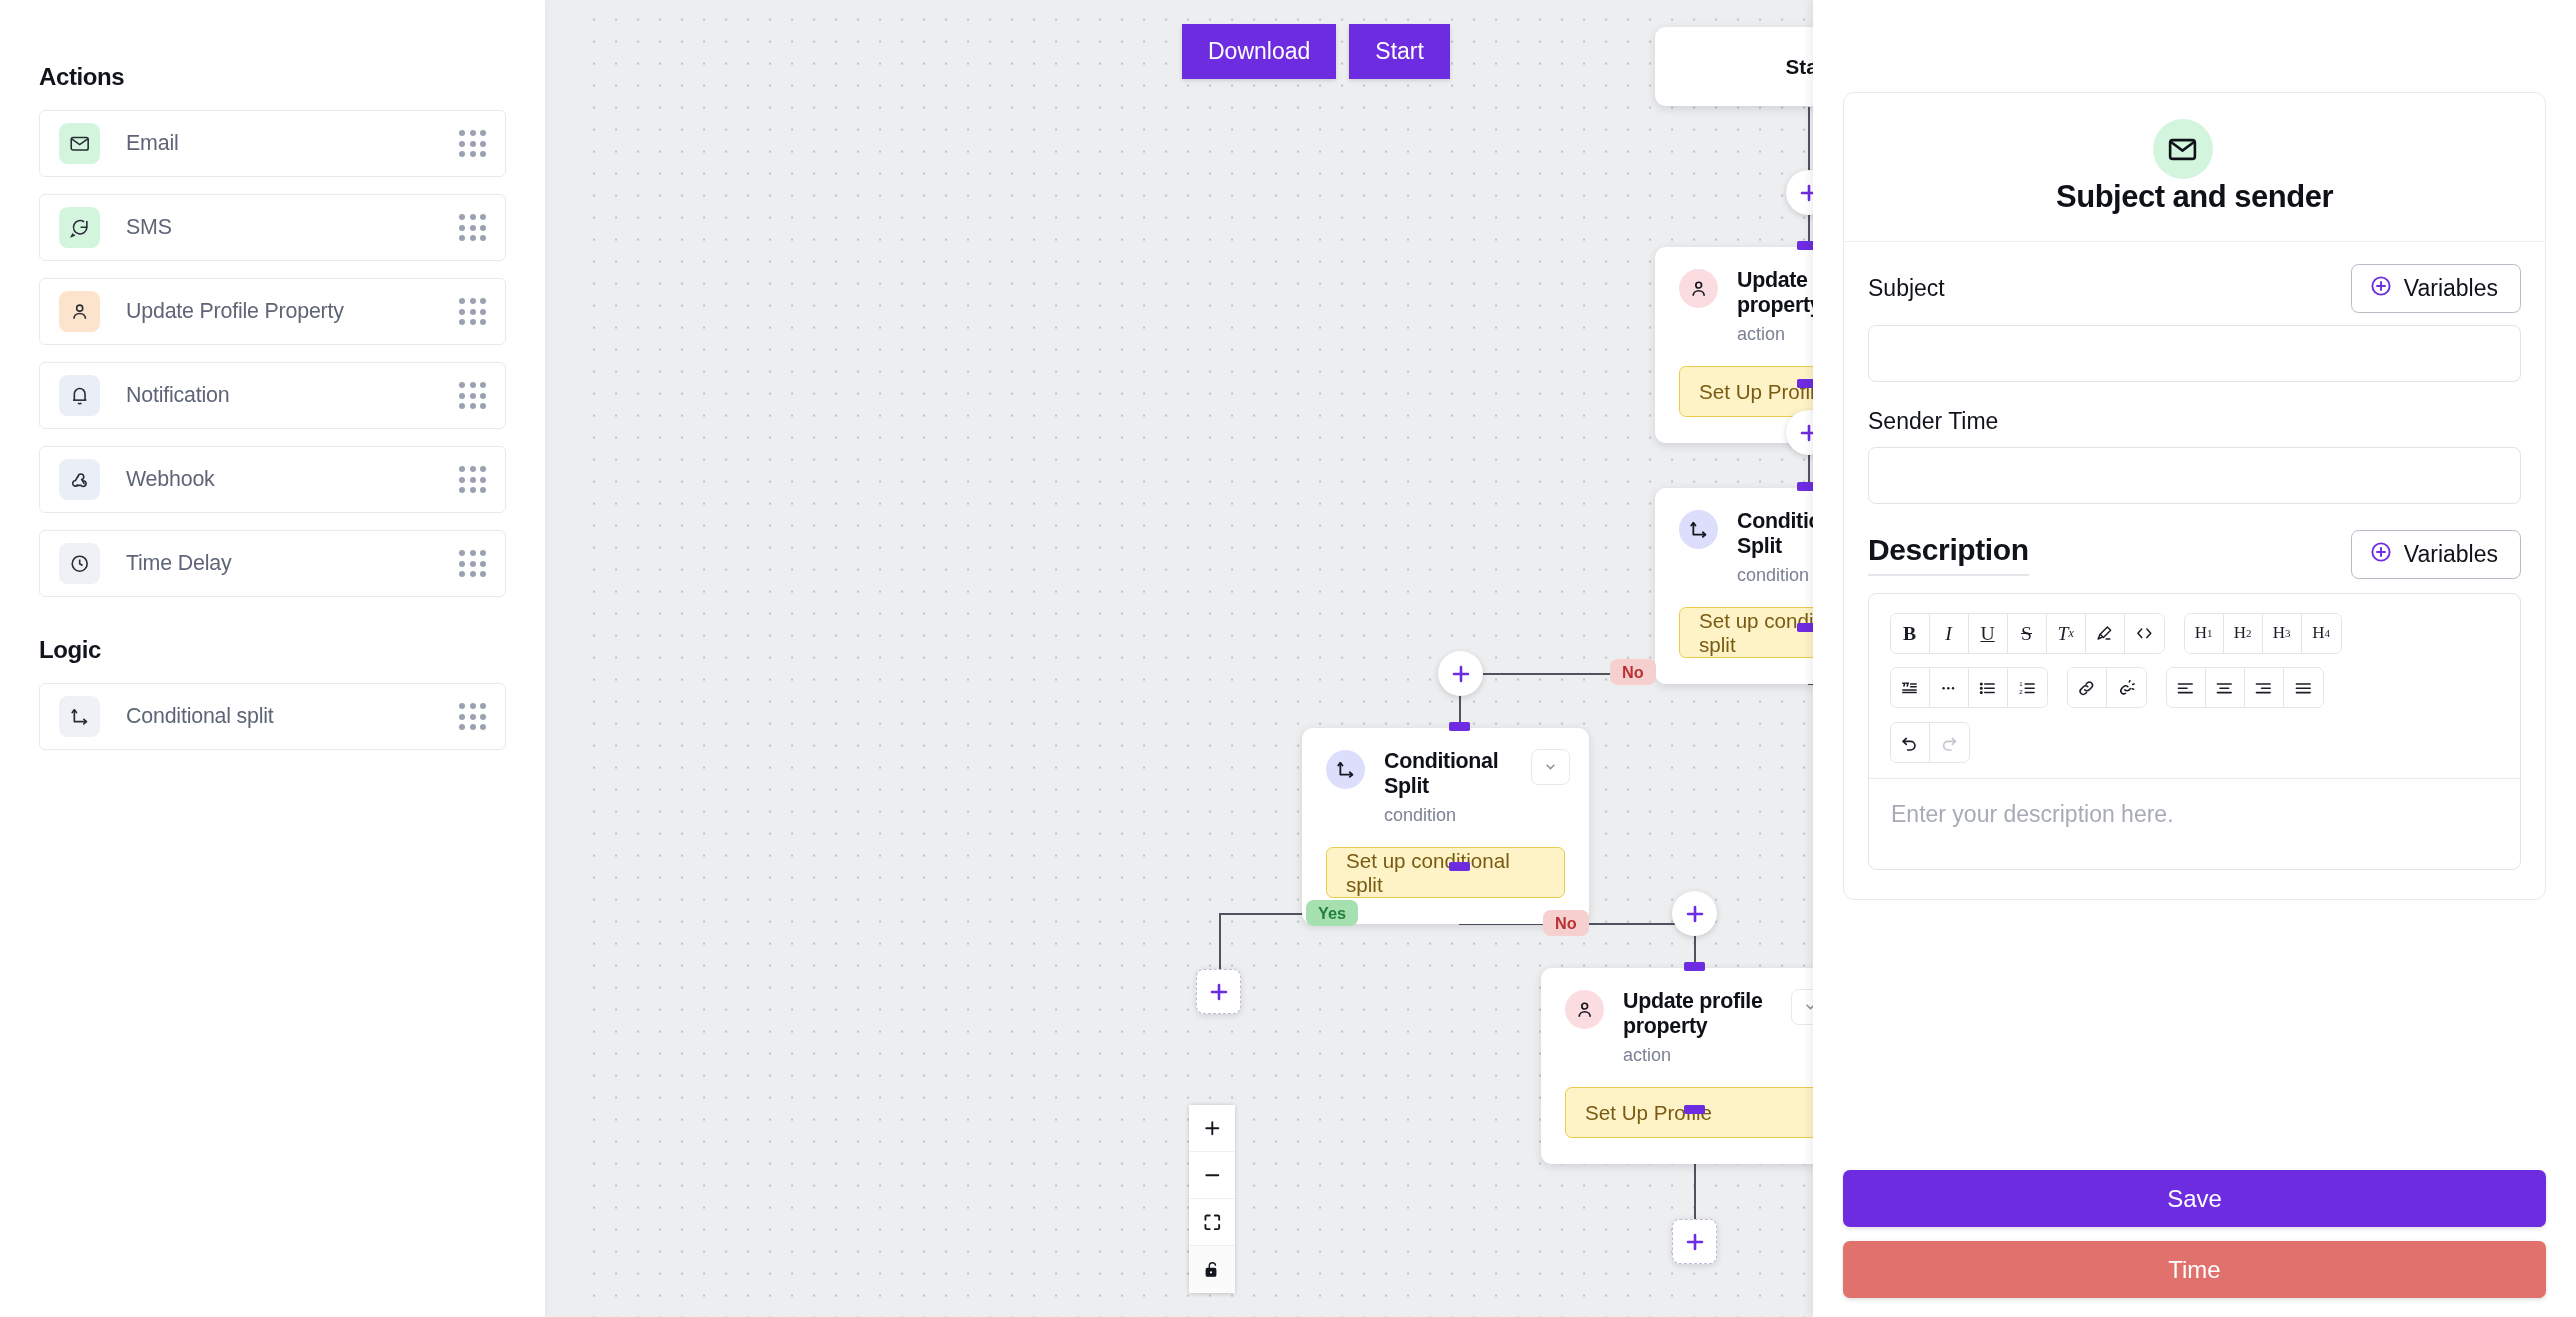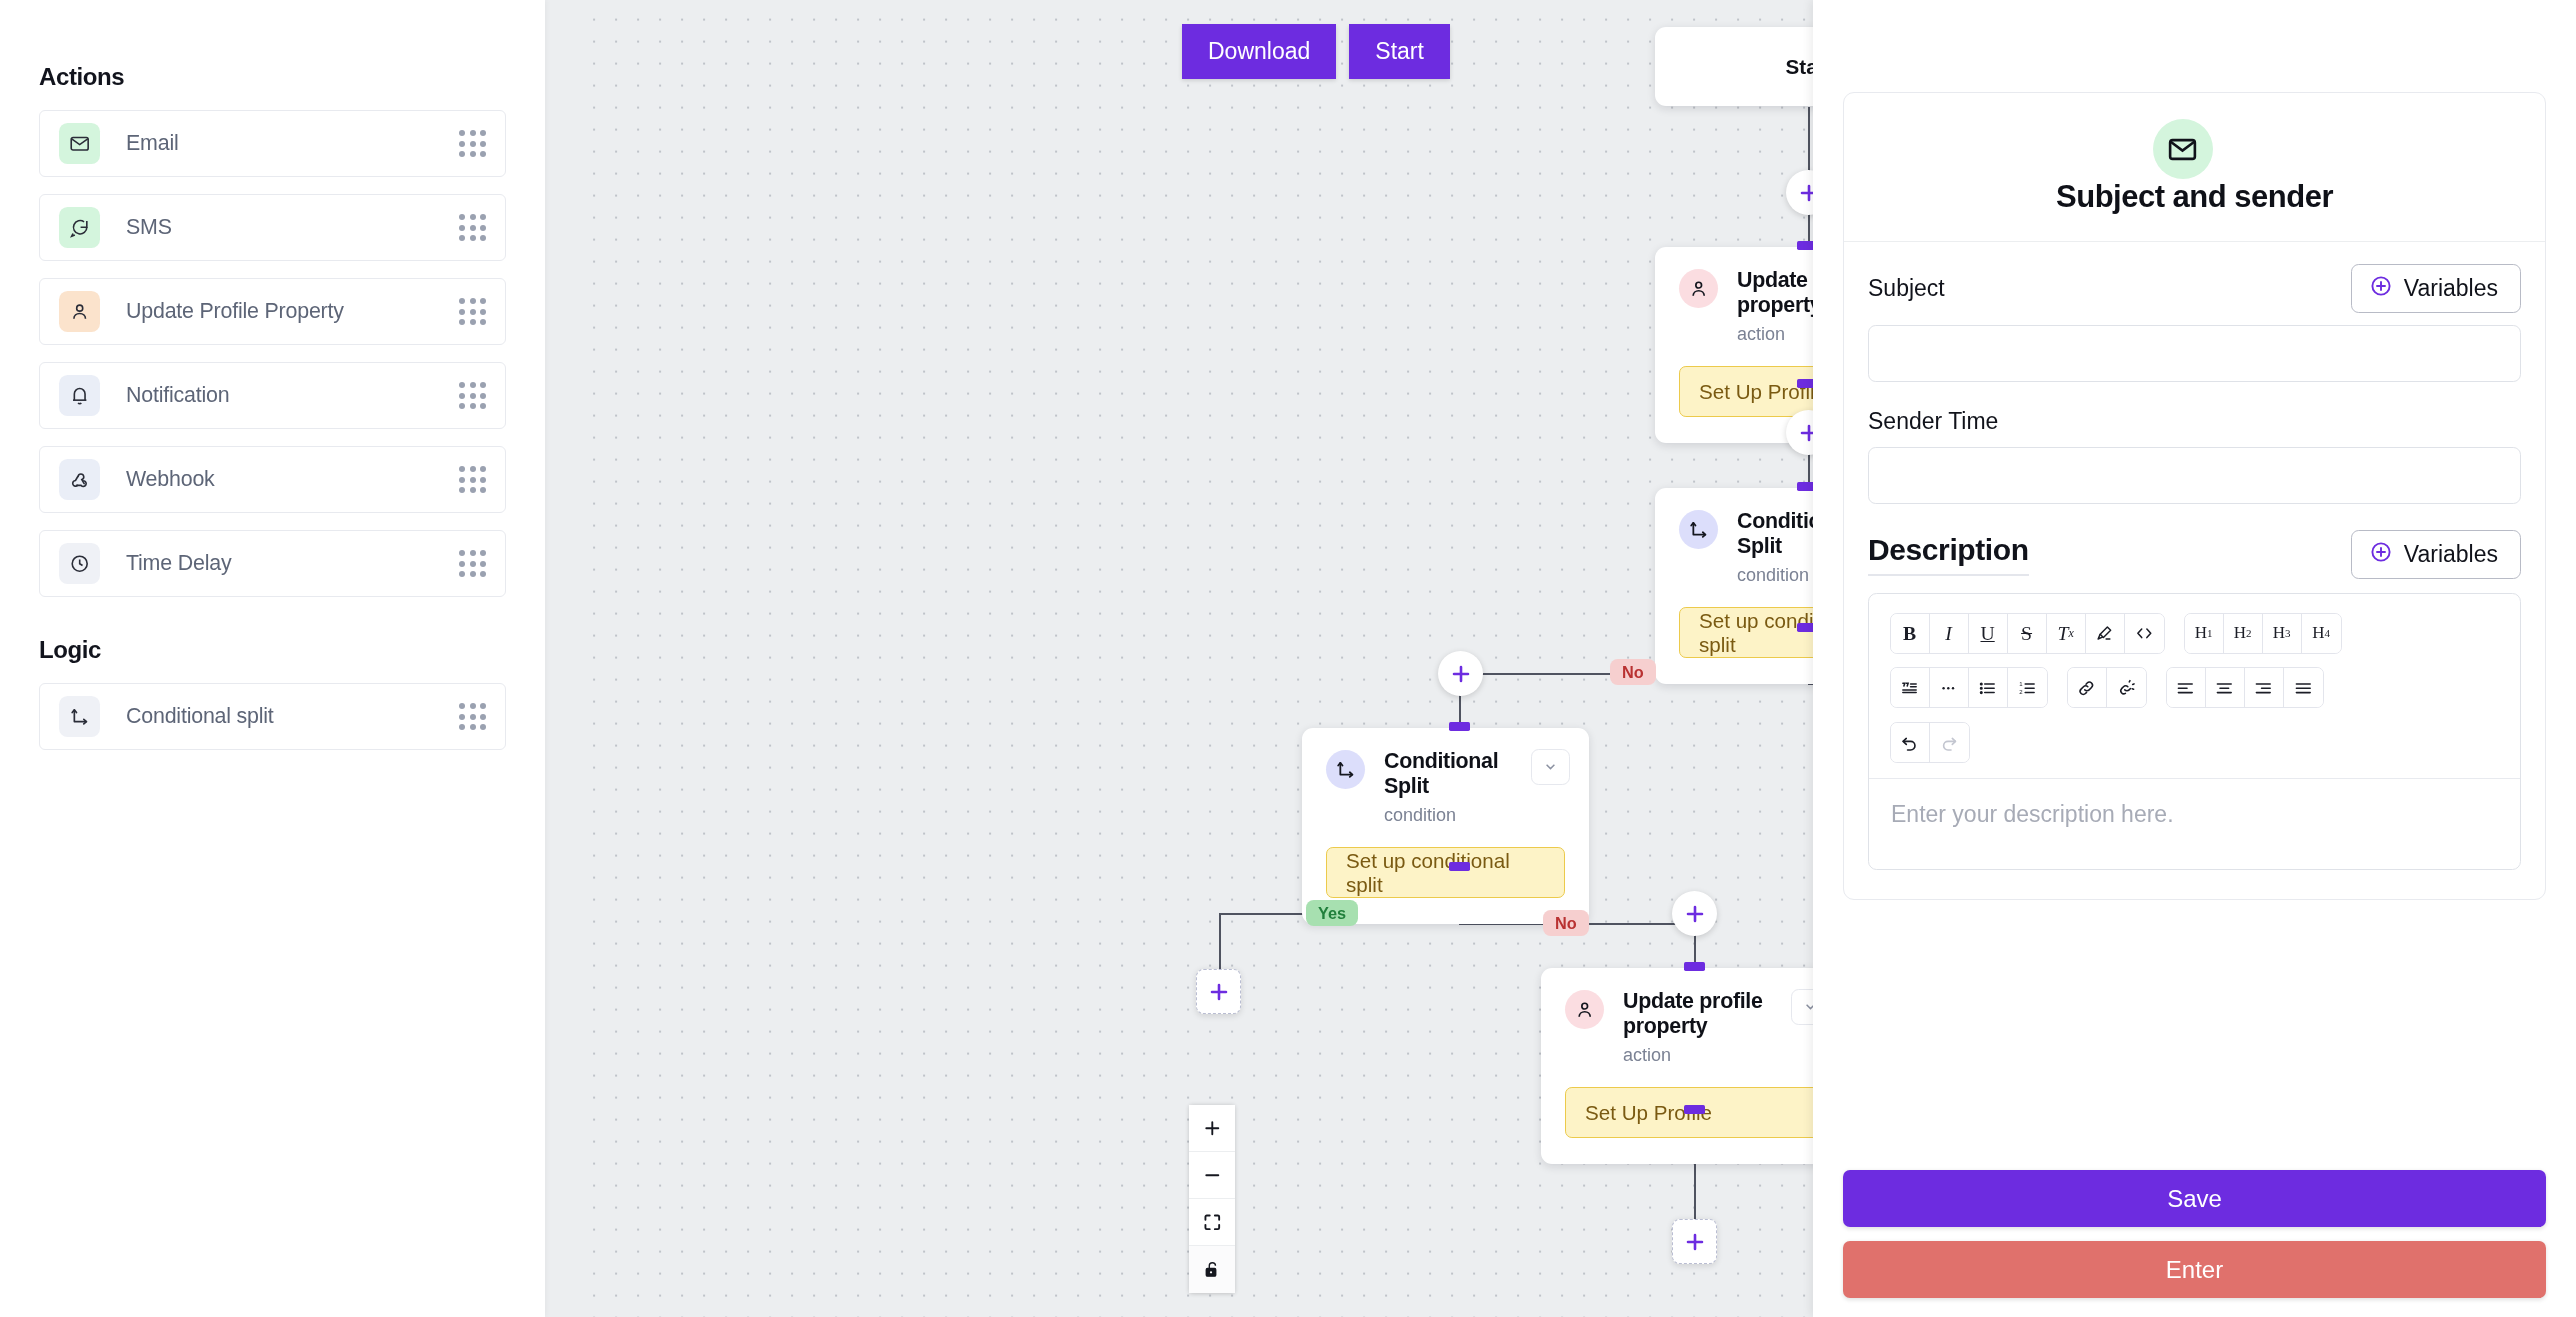--- a/index.html
+++ b/index.html
@@ -795,18 +795,18 @@
           </div>
         </div>
 
       </div>
     </div>
 
     <div class="rp-spacer"></div>
 
     <div class="rp-actions">
       <button class="act-btn save">Save</button>
-      <button class="act-btn close">Enter</button>
+      <button class="act-btn close">Time</button>
     </div>
   </aside>
 
 </div>
 
 
 </body></html>

